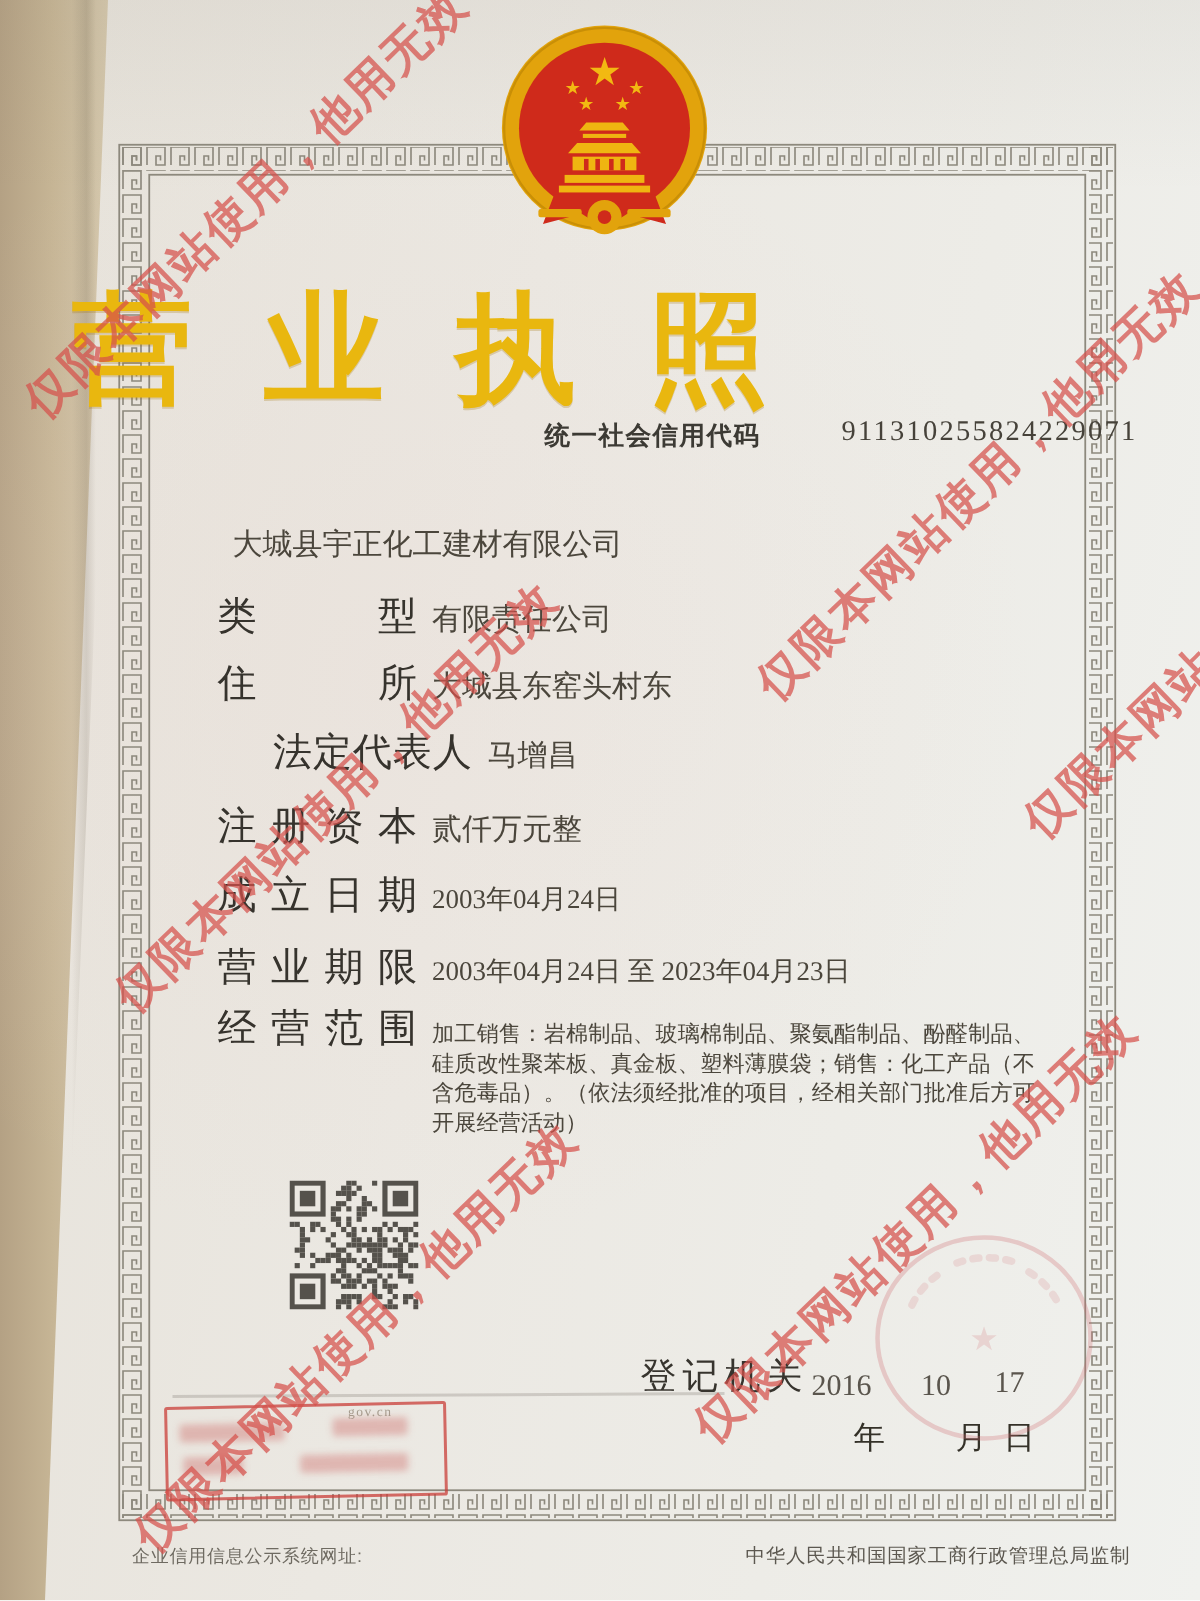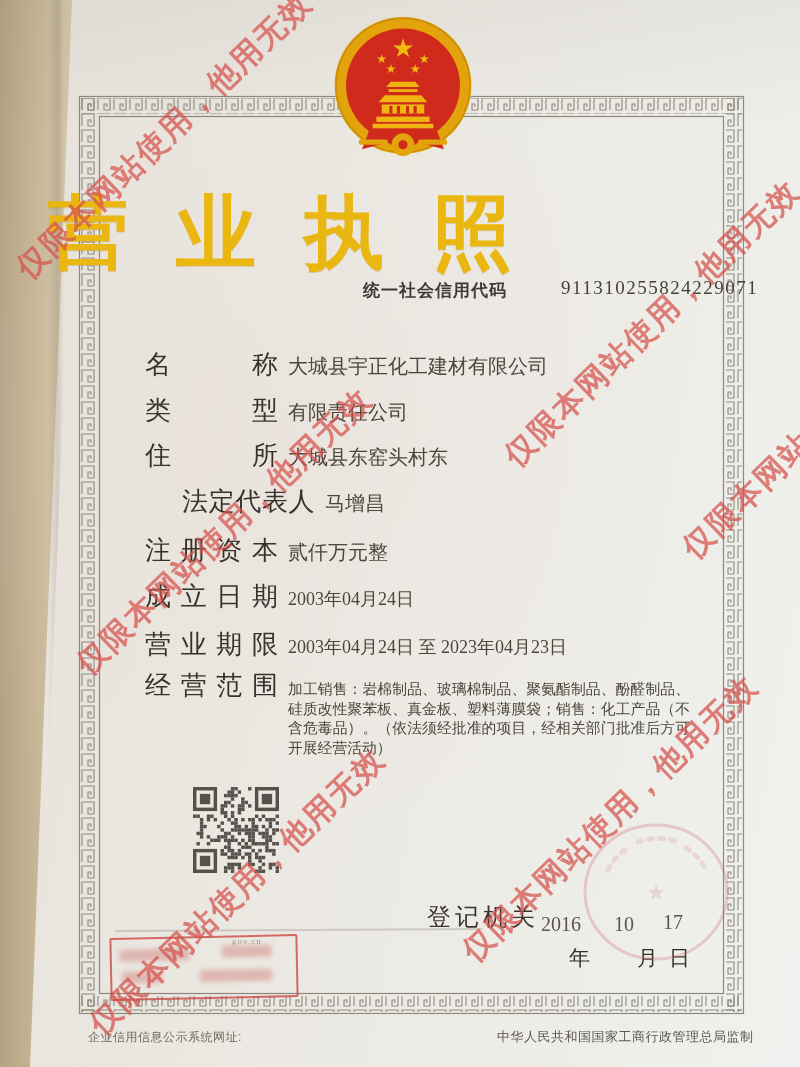--- a/index.html
+++ b/index.html
@@ -97,21 +97,20 @@
     <circle cx="50" cy="84" r="7.5" fill="#e2a30c"></circle>
     <circle cx="50" cy="84" r="3" fill="#cf2a1b"></circle>
   </svg>
 
   <div class="title">营业执照</div>
 
   <div class="code-label">统一社会信用代码</div>
   <div class="code-value">911310255824229071</div>
 
   <div class="row" style="top:349px">
-    <span class="flabel">名称</span>
     <span class="fvalue">大城县宇正化工建材有限公司</span>
   </div>
   <div class="row" style="top:395px">
     <span class="flabel">类型</span>
     <span class="fvalue">有限责任公司</span>
   </div>
   <div class="row" style="top:440px">
     <span class="flabel">住所</span>
     <span class="fvalue">大城县东窑头村东</span>
   </div>

